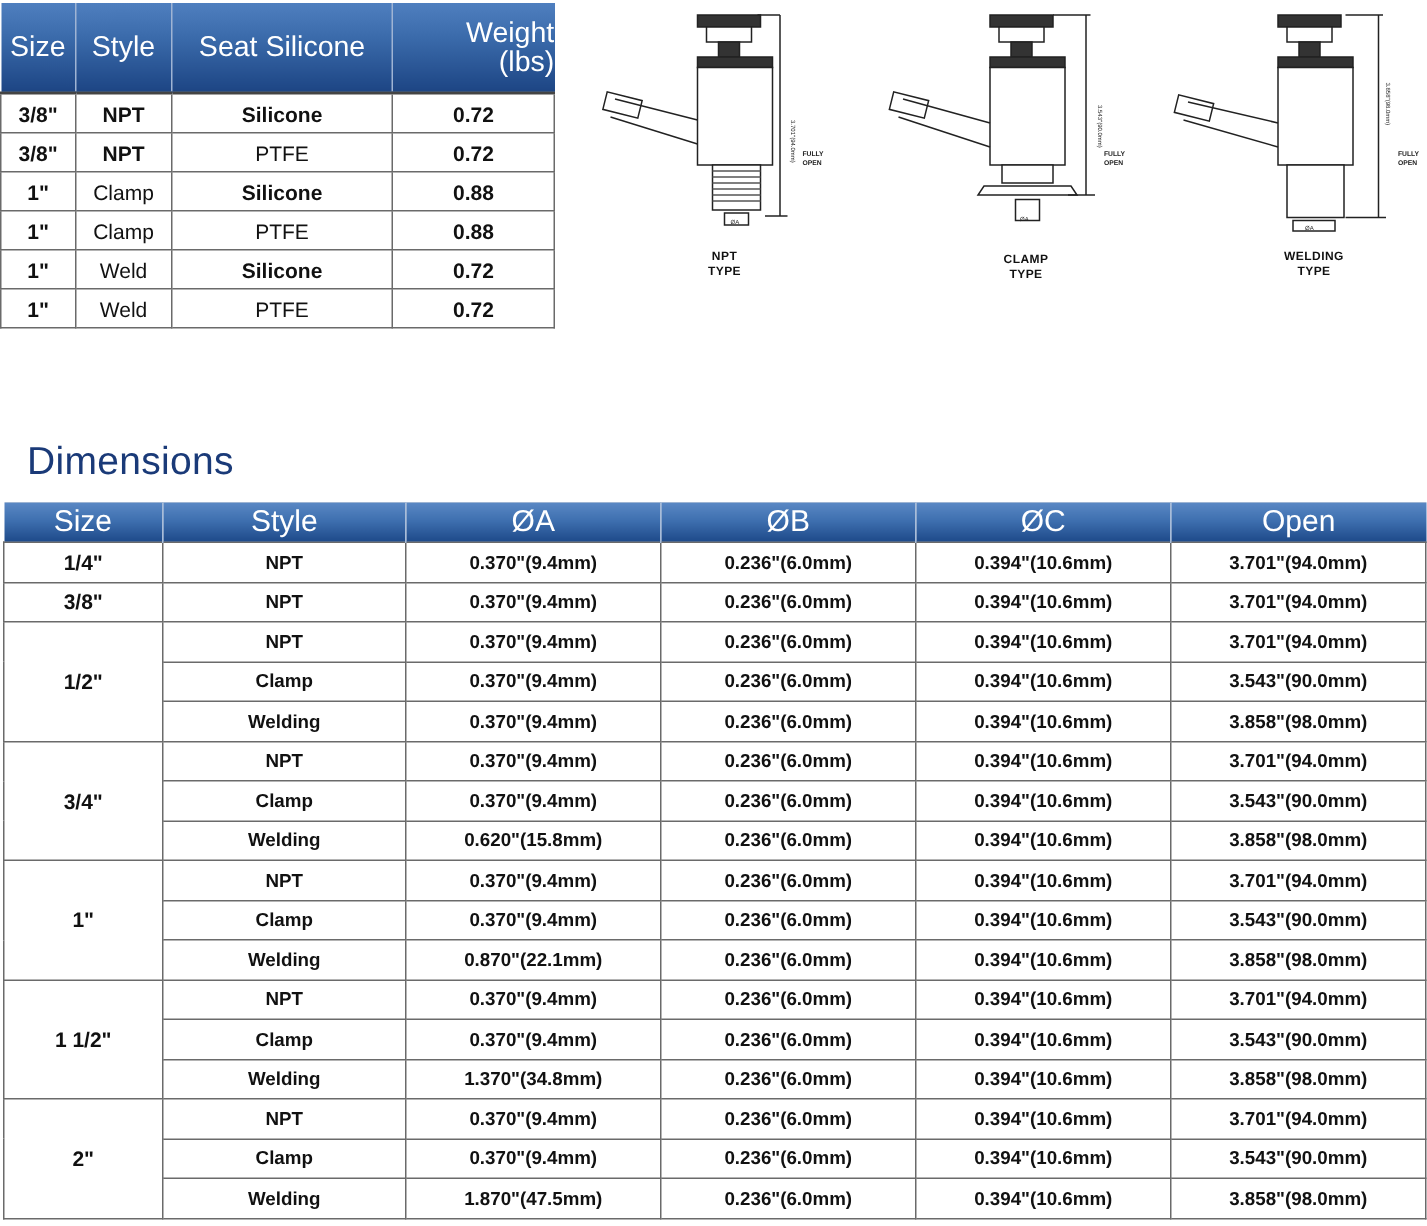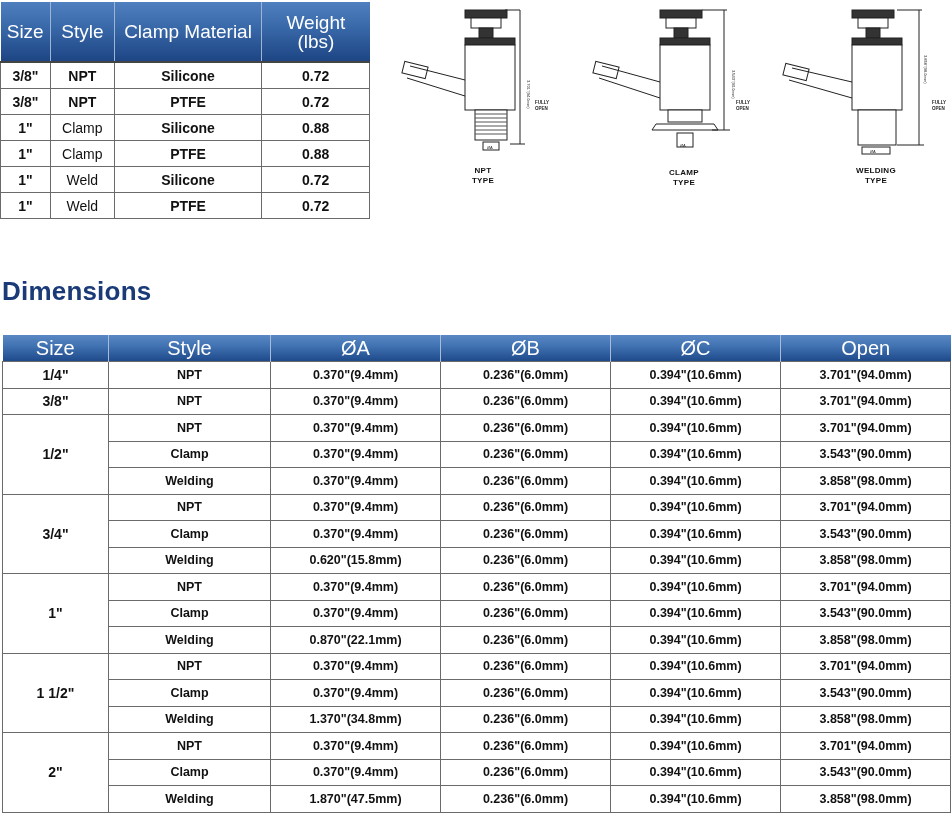--- a/index.html
+++ b/index.html
@@ -6,36 +6,36 @@
     body { width: 951px; height: 817px; position: relative; overflow: hidden; font-family: "Liberation Sans", "DejaVu Sans", sans-serif; color: #111; }
 
     
     .weight-table { position: absolute; left: 0; top: 2px; width: 370px; border-collapse: collapse; }
     .weight-table th {
       background: linear-gradient(#4f7fbf 0%, #3a6aaa 40%, #1d4584 100%);
       color: #ffffff; font-weight: normal; font-size: 19px; line-height: 19px;
       height: 59px; padding: 0; border-right: 1px solid #9fb4d4; border-bottom: 2px solid #444;
       text-align: center;
     }
-    .weight-table th:last-child { border-right: none; }
+    .weight-table th:last-child { border-right: none; text-align: right; }
     .weight-table td {
       height: 25px; padding: 0; font-size: 14px; font-weight: bold; text-align: center;
       border: 1px solid #6a6a6a; background: #fff;
     }
     .weight-table td.mat { font-weight: bold; }
-    .weight-table td.mat.bold { font-weight: bold; }
+    .weight-table td.mat.bold { font-weight: normal; }
     .weight-table td.style-cell { font-weight: bold; }
 
     
     .diagram { position: absolute; top: 0; }
     .diagram svg { display: block; }
     .diagram-label { position: absolute; font-size: 8px; font-weight: bold; text-align: center; line-height: 10px; width: 60px; letter-spacing: 0.3px; }
 
     
-    .dim-title { position: absolute; left: 2px; top: 276px; font-size: 26px; font-weight: bold; color: #1a3a78; margin: 0; letter-spacing: 0.2px; }
+    .dim-title { position: absolute; left: 2px; top: 276px; font-size: 26px; font-weight: normal; color: #1a3a78; margin: 16px; letter-spacing: 0.2px; }
 
     
     .dims-table { position: absolute; left: 2px; top: 335px; width: 948px; border-collapse: collapse; table-layout: fixed; }
     .dims-table th {
       background: linear-gradient(#5a88c4 0%, #3f70b0 45%, #1e4a8a 100%);
       color: #ffffff; font-weight: normal; font-size: 20px; height: 26px; padding: 0;
       border-right: 1px solid #a8bcd8; text-align: center; line-height: 26px;
     }
     .dims-table th:last-child { border-right: none; }
     .dims-table td {
@@ -52,21 +52,21 @@
   <colgroup>
       <col style="width:50px">
       <col style="width:64px">
       <col style="width:148px">
       <col style="width:108px">
     </colgroup>
   <thead>
     <tr>
       <th>Size</th>
       <th>Style</th>
-      <th>Clamp Material</th>
+      <th>Seat Silicone</th>
       <th>
         <span>Weight</span><br>
         <span>(lbs)</span>
       </th>
     </tr>
   </thead>
   <tbody>
     <tr>
       <td>3/8"</td>
       <td class="style-cell">NPT</td>

